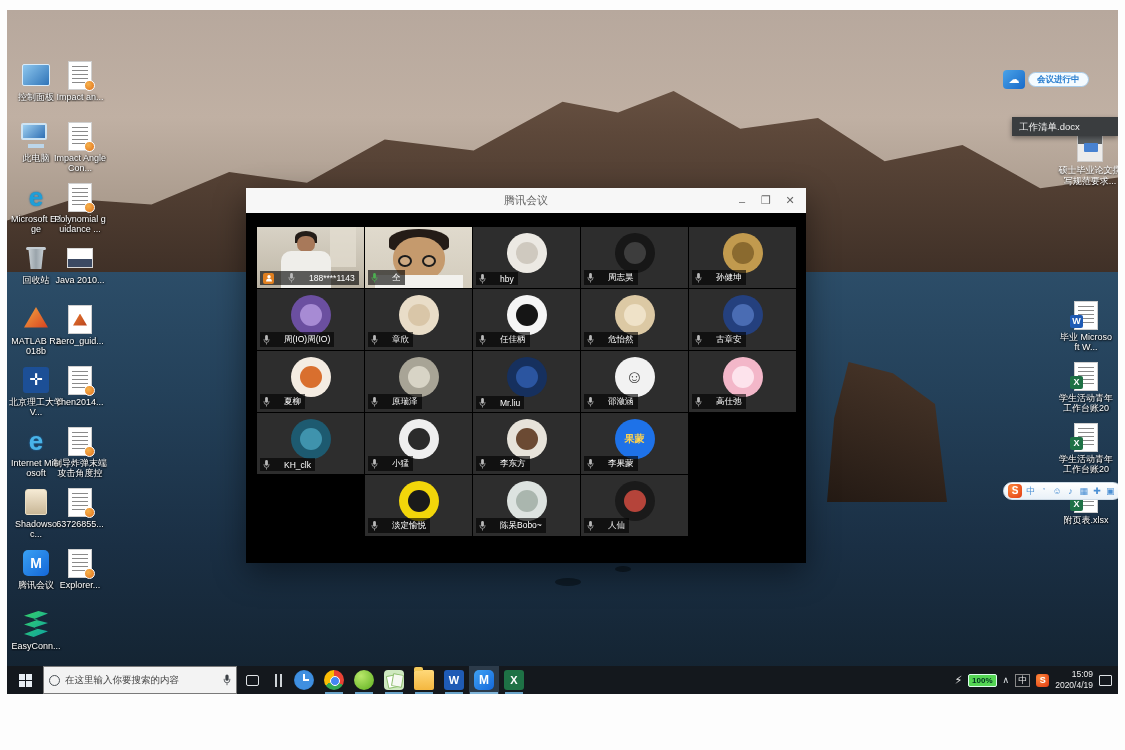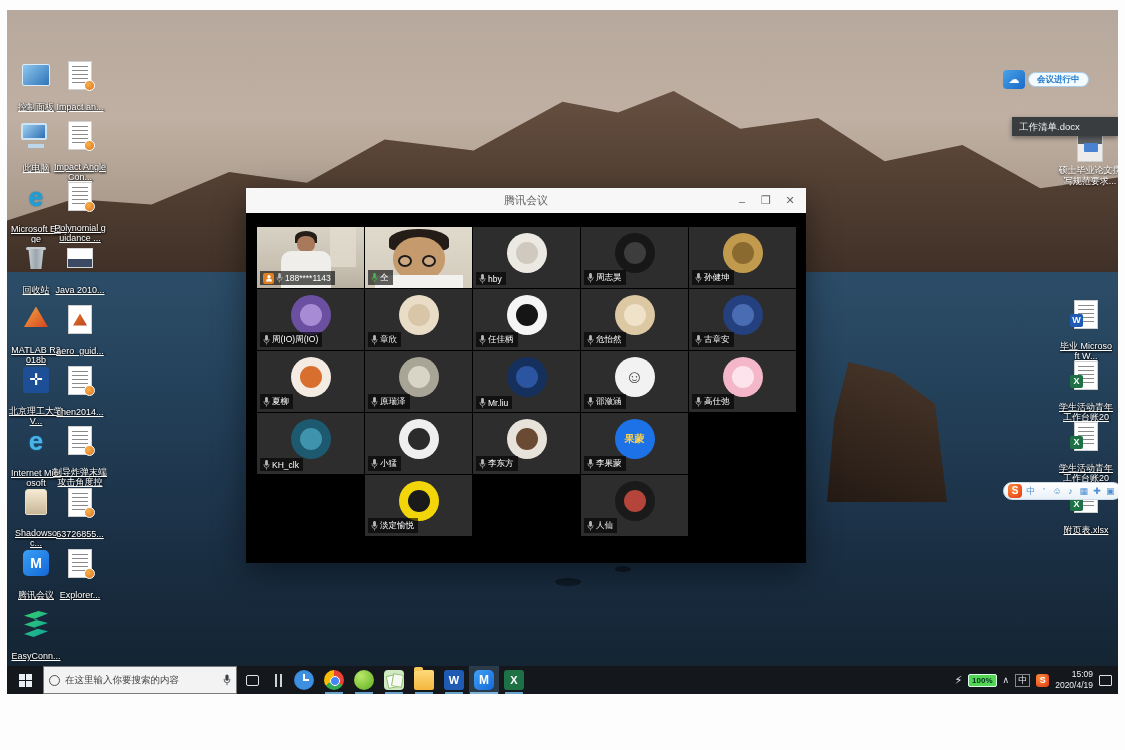--- a/index.html
+++ b/index.html
@@ -18,22 +18,22 @@
            background:linear-gradient(180deg,#2c4d68 0%,#24415a 28%,#1a2f44 65%,#13222f 100%); }
   .rock1 { position:absolute; left:820px; top:352px; width:120px; height:140px;
            background:linear-gradient(200deg,#4a372a,#241a14);
            clip-path:polygon(18% 0,55% 8%,90% 30%,100% 100%,0 100%,6% 40%); }
   .islet { position:absolute; background:#0e1b26; border-radius:50%; }
 
   
   .icon-col { position:absolute; display:flex; flex-direction:column; }
   .dicon { width:54px; height:61px; display:flex; flex-direction:column; align-items:center; cursor:default; }
   .dicon .ig { width:30px; height:30px; position:relative; display:flex; align-items:center; justify-content:center; }
-  .dicon .lbl { margin-top:12px; font-size:9px; line-height:1.15; color:#fff; text-align:center;
-                text-shadow:0 1px 2px rgba(0,0,0,.9), 1px 0 2px rgba(0,0,0,.9); max-height:22px; overflow:hidden; width:54px; word-break:break-all;text-decoration:underline; }
+  .dicon .lbl { margin-top:2px; font-size:9px; line-height:1.15; color:#fff; text-align:center;
+                text-shadow:0 1px 2px rgba(0,0,0,.9), 1px 0 2px rgba(0,0,0,.9); max-height:22px; overflow:hidden; width:54px; word-break:break-all; }
 
   
   .k-panel { width:28px;height:22px;background:linear-gradient(135deg,#8ec7ee,#2f74b8);border:1px solid #d8ecfb;border-radius:2px; }
   .k-pc .scr { width:26px;height:17px;background:linear-gradient(135deg,#9fd0f0,#2e6fb4);border:2px solid #cde4f4;border-radius:2px; }
   .k-pc .base{ position:absolute;bottom:1px;left:7px;width:16px;height:4px;background:#bcd6ea; }
   .k-edge { font-size:26px;font-weight:bold;color:#1e9fd8;text-shadow:0 0 2px #0c6aa8; }
   .k-ie   { font-size:26px;font-weight:bold;color:#49b4e8;text-shadow:0 0 2px #2277bb; }
   .k-bin .b { width:18px;height:20px;background:linear-gradient(90deg,#cfd6da,#9aa4ab,#cfd6da);clip-path:polygon(8% 0,92% 0,80% 100%,20% 100%); }
   .k-bin .l { position:absolute;top:2px;left:5px;width:20px;height:3px;background:#c4ccd2;border-radius:2px; }
   .k-matlab { width:24px;height:24px;background:linear-gradient(135deg,#f6a640,#d33b1e);clip-path:polygon(50% 0,100% 85%,0 85%); }
@@ -87,21 +87,21 @@
   .wbtn { width:24px; height:25px; font-size:11px; color:#666; display:flex; align-items:center; justify-content:center; cursor:pointer; }
   .grid { display:grid; grid-template-columns:repeat(5,107px); grid-auto-rows:61px; gap:1px;
           padding:14px 0 0 11px; }
   .tile { background:#2d2d2d; position:relative; overflow:hidden; }
   .tile.speaking { outline:2px solid #43b157; outline-offset:-2px; }
   .av { width:40px;height:40px;border-radius:50%;position:absolute;left:50%;top:6px;transform:translateX(-50%);
         display:flex;align-items:center;justify-content:center; }
   .av .in { width:22px;height:22px;border-radius:50%; }
   .av .gl { position:absolute;inset:0;display:flex;align-items:center;justify-content:center;font-weight:bold; }
   .namebar { position:absolute; left:3px; bottom:3px; max-width:100px; background:rgba(0,0,0,.62);
-             color:#fff; font-size:8.5px; padding:1.5px 4px 1.5px 3px; display:flex; align-items:center; gap:2px;
+             color:#fff; font-size:8.5px; padding:1.5px 4px 1.5px 3px; display:flex; align-items:center; gap:14px;
              white-space:nowrap; overflow:hidden; }
   .hostb { width:11px;height:11px;border-radius:2px;background:#e07f1f;display:inline-flex;align-items:center;justify-content:center;flex:0 0 auto; }
   
   .vid { position:absolute; inset:0; }
   .v1 { background:linear-gradient(180deg,#d8d2c5 0%,#c6bfb0 70%,#b7b0a1 100%); }
   .v1 .win { position:absolute; right:8px; top:0; width:26px; height:40px; background:#e4ded1; opacity:.7; }
   .v1 .hair{ position:absolute; left:38px; top:4px; width:22px; height:12px; background:#241d18; border-radius:50% 50% 0 0; }
   .v1 .face{ position:absolute; left:40px; top:9px; width:18px; height:16px; background:#a8795a; border-radius:45%; }
   .v1 .body{ position:absolute; left:24px; top:24px; width:50px; height:40px; background:#efeeea; border-radius:10px 10px 0 0; }
   .v2 { background:linear-gradient(180deg,#e0dacd,#d3ccbd); }
@@ -642,20 +642,33 @@
           </div>
           <div class="namebar">
             <svg width="7" height="10" viewBox="0 0 10 14">
               <rect x="3" y="0" width="4" height="8" rx="2" fill="#b9b9b9"></rect>
               <path d="M1.5 5.5v1.5a3.5 3.5 0 0 0 7 0V5.5" stroke="#b9b9b9" fill="none"></path>
               <rect x="4.5" y="11" width="1" height="2.5" fill="#b9b9b9"></rect>
             </svg>
             <span>淡定愉悦</span>
           </div>
         </div>
+        <div class="tile" style="grid-column: 3 / span 1;">
+          <div class="av" style="background: rgb(221, 227, 224);">
+            <div class="in" style="background: rgb(170, 182, 174);"></div>
+          </div>
+          <div class="namebar">
+            <svg width="7" height="10" viewBox="0 0 10 14">
+              <rect x="3" y="0" width="4" height="8" rx="2" fill="#b9b9b9"></rect>
+              <path d="M1.5 5.5v1.5a3.5 3.5 0 0 0 7 0V5.5" stroke="#b9b9b9" fill="none"></path>
+              <rect x="4.5" y="11" width="1" height="2.5" fill="#b9b9b9"></rect>
+            </svg>
+            <span>陈呆Bobo~</span>
+          </div>
+        </div>
         <div class="tile" style="grid-column: 4 / span 1; text-align: center;">
           <div class="av" style="background: rgb(26, 26, 26);">
             <div class="in" style="background: rgb(181, 68, 58);"></div>
           </div>
           <div class="namebar">
             <svg width="7" height="10" viewBox="0 0 10 14">
               <rect x="3" y="0" width="4" height="8" rx="2" fill="#b9b9b9"></rect>
               <path d="M1.5 5.5v1.5a3.5 3.5 0 0 0 7 0V5.5" stroke="#b9b9b9" fill="none"></path>
               <rect x="4.5" y="11" width="1" height="2.5" fill="#b9b9b9"></rect>
             </svg>

